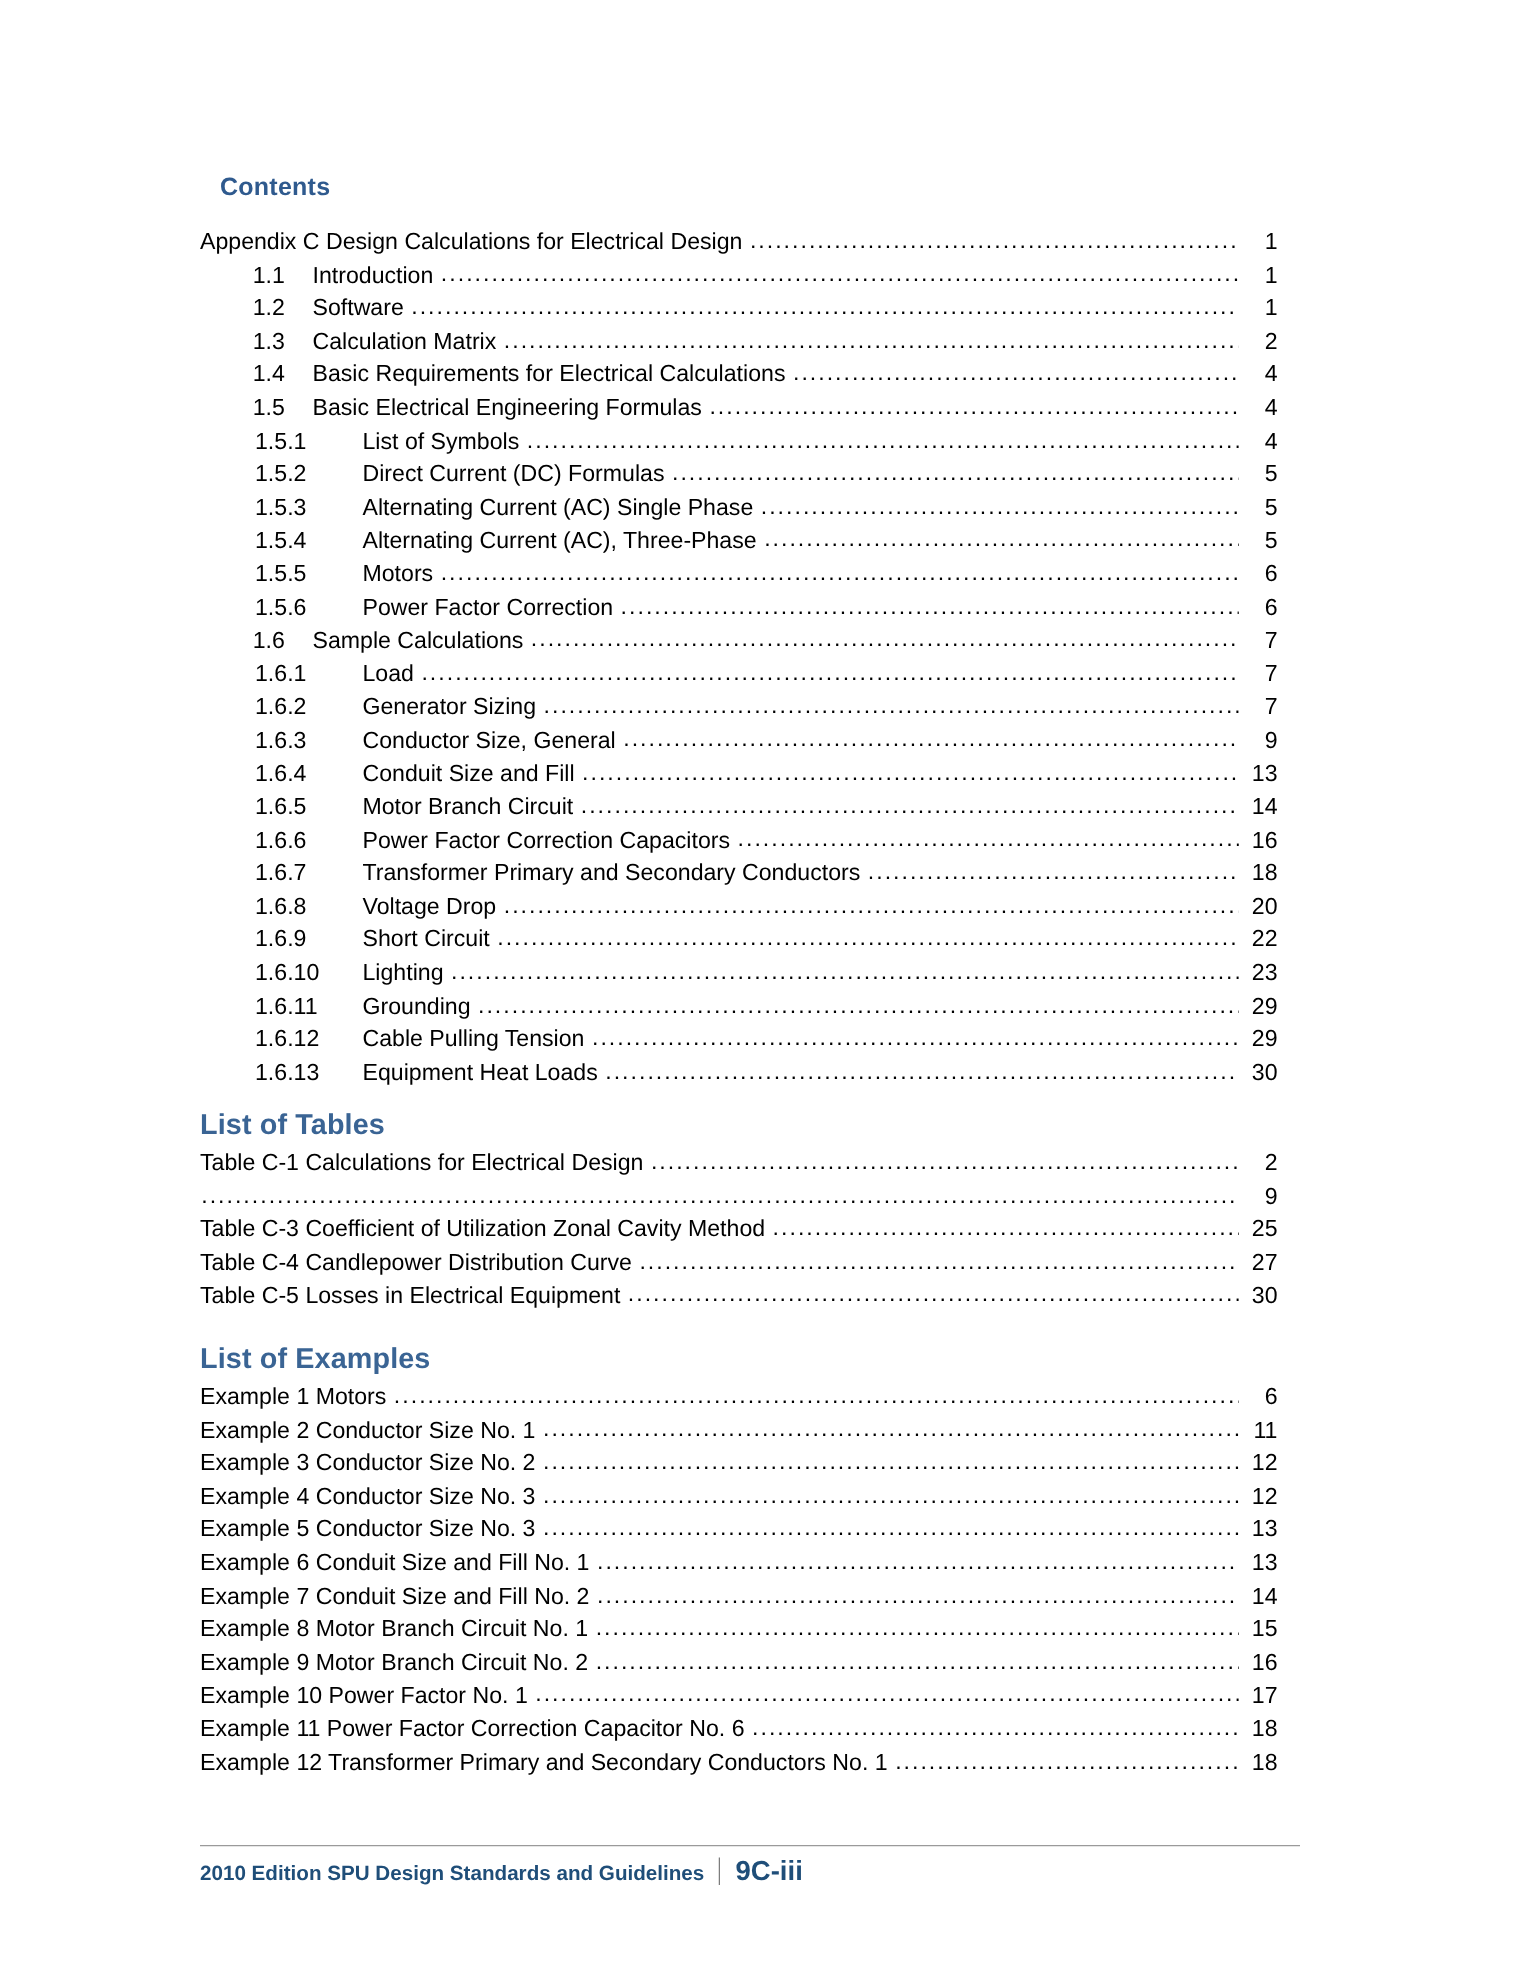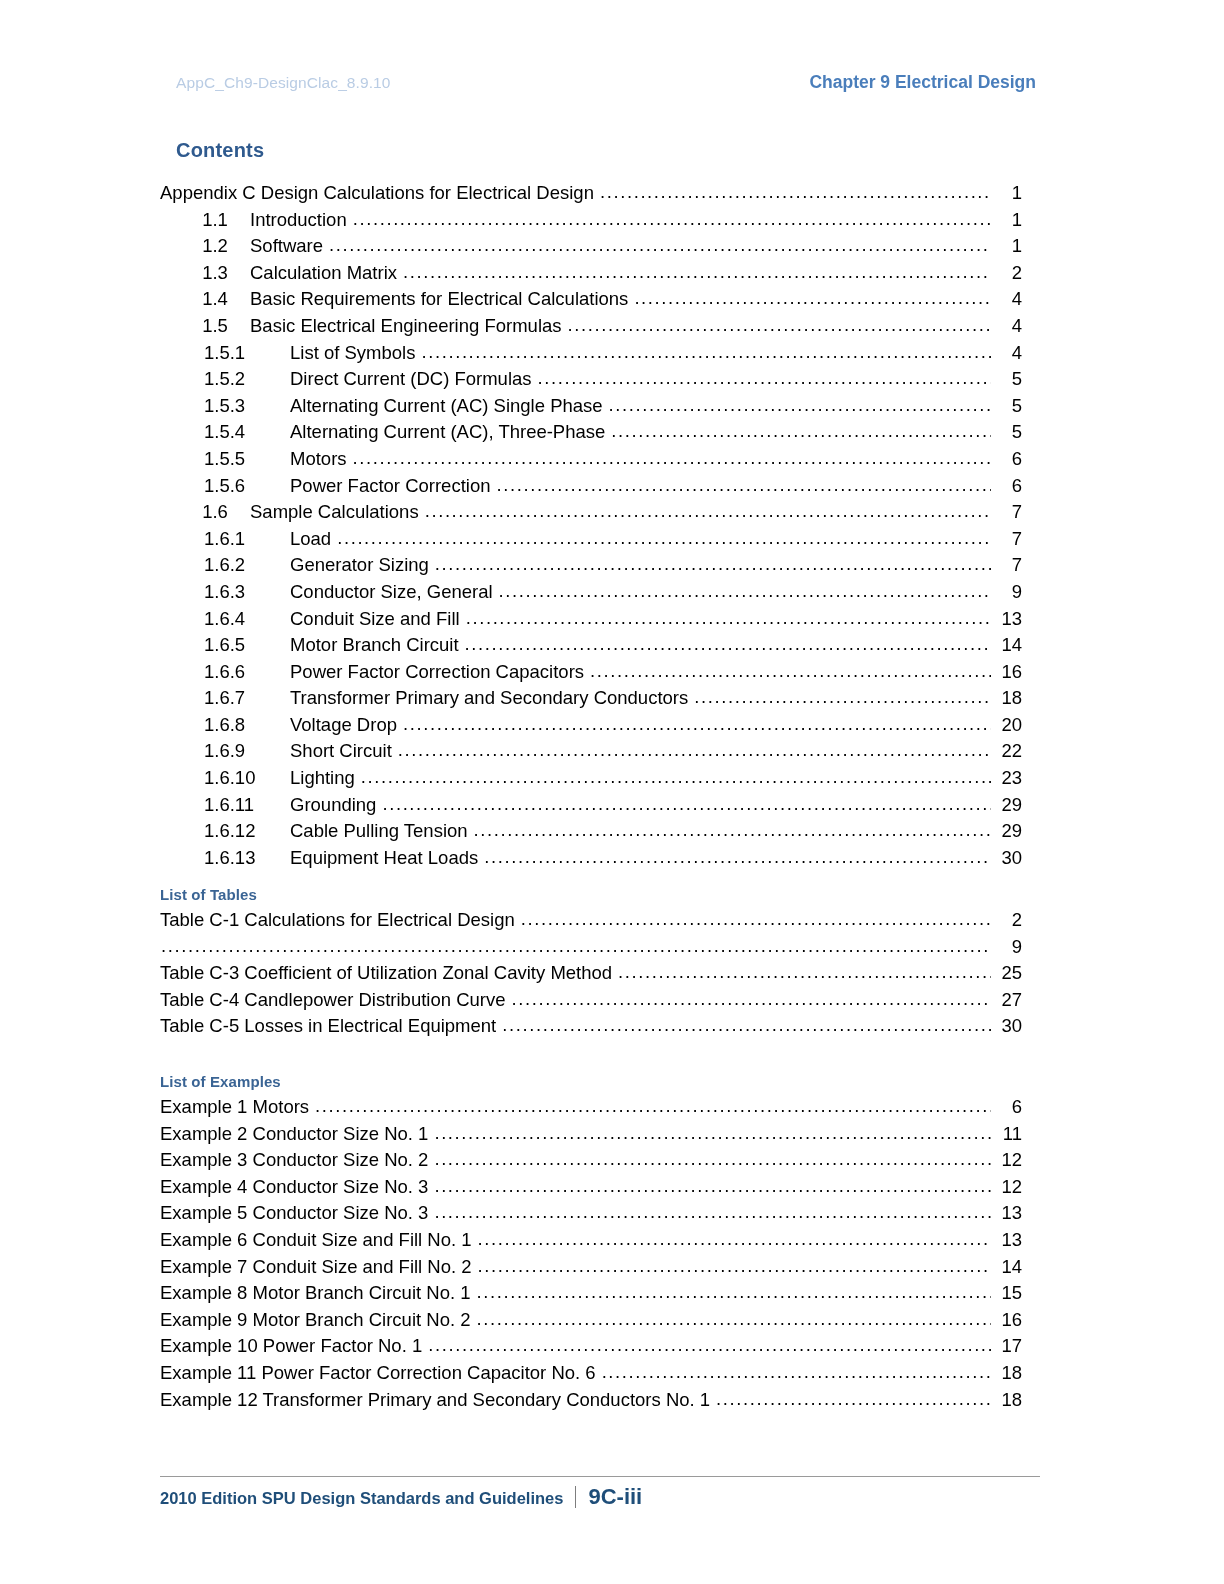--- a/index.html
+++ b/index.html
@@ -53,21 +53,21 @@
     position: absolute;
     left: 176px;
     top: 139px;
     font-size: 20px;
     font-weight: bold;
     color: #2F5A8E;
     letter-spacing: 0.2px;
   }
 
   .sec-heading {
-    font-size: 15px;
+    font-size: 23px;
     font-weight: bold;
     color: #3A6494;
     letter-spacing: 0.1px;
     margin: 0 0 4px 0;
     padding: 0;
   }
 
   
   .toc-block {
     position: absolute;
@@ -162,24 +162,20 @@
     color: #1F4E79;
     padding-left: 12px;
     white-space: nowrap;
   }
 </style>
 </head>
 <body>
 
 <div class="page">
 
-  <div class="running-header">
-    <span class="hdr-left">AppC_Ch9-DesignClac_8.9.10</span>
-    <span class="hdr-right">Chapter 9 Electrical Design</span>
-  </div>
 
   <div class="h-contents">Contents</div>
 
   <div class="toc-block" id="toc-contents">
       <div class="toc-row lvl1">
         <span class="toc-num"></span>
         <span class="toc-title">Appendix C  Design Calculations for Electrical Design</span>
         <span class="toc-leader">........................................................................................................................................................................................................</span>
         <span class="toc-page">1</span>
       </div>

